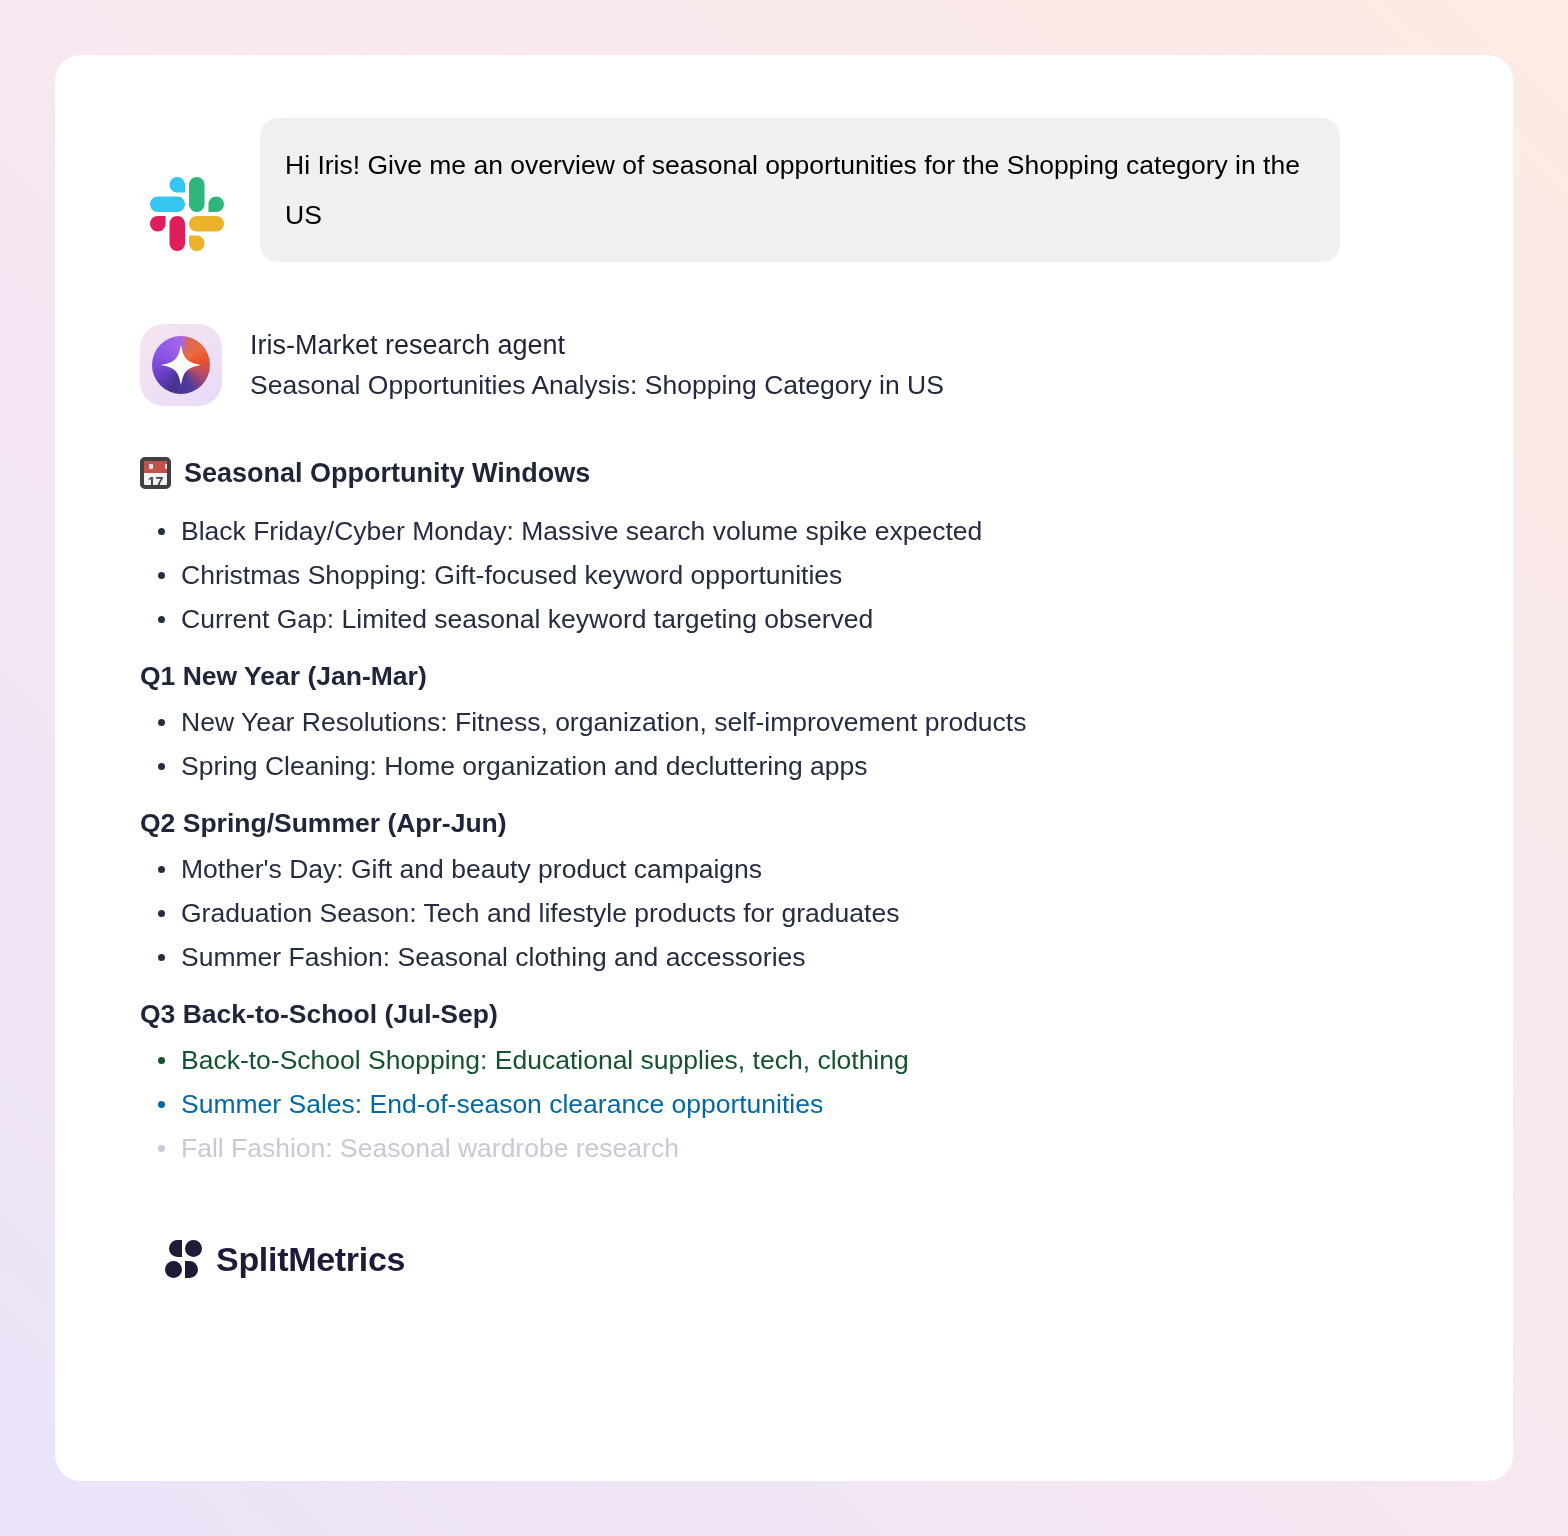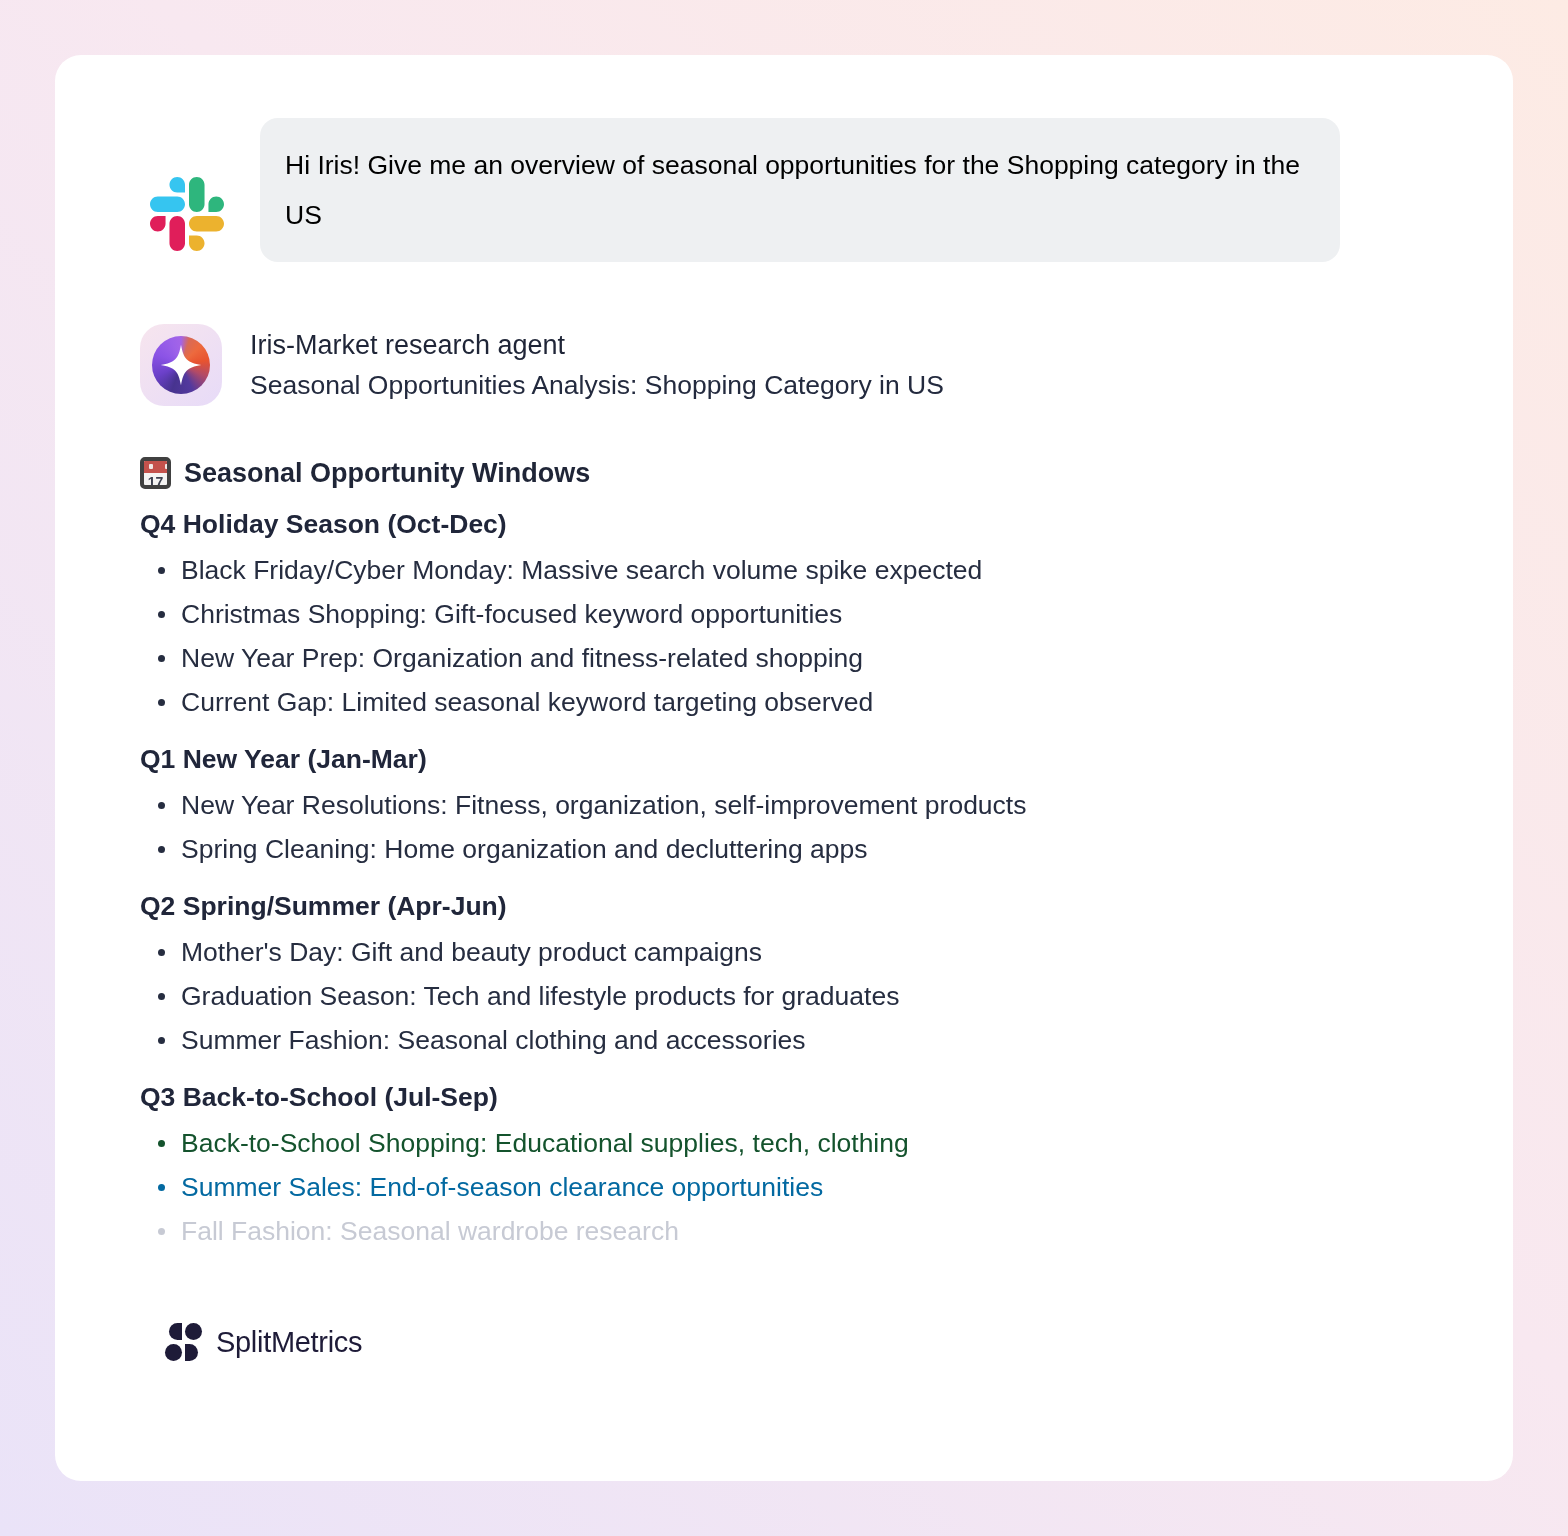--- a/index.html
+++ b/index.html
@@ -71,21 +71,21 @@
   .quarter.fade li:nth-child(3){color:#c7cad4;}
 
   
   .footer{margin-top:70px;display:flex;align-items:center;gap:14px;margin-left:25px;}
   .sm-mark{width:37px;height:39px;position:relative;flex:none;}
   .sm-mark span{position:absolute;background:#1e1b38;}
   .sm-tl{left:4px;top:0;width:13px;height:17px;border-radius:13px 0 0 13px;}
   .sm-tr{left:20px;top:0;width:17px;height:17px;border-radius:50%;}
   .sm-bl{left:0;top:21px;width:17px;height:17px;border-radius:50%;}
   .sm-br{left:20px;top:21px;width:13px;height:17px;border-radius:0 13px 13px 0;}
-  .sm-word{font-size:29px;font-weight:normal;color:#1e1b38;letter-spacing:-0.3px;}
+  .sm-word{font-size:34px;font-weight:bold;color:#1e1b38;letter-spacing:-0.3px;}
 </style>
 </head>
 <body>
 
 <div class="card">
 
   <div class="user-row">
     <svg class="slack-icon" viewBox="0 0 122.8 122.8">
       <path d="M25.8 77.6c0 7.1-5.8 12.9-12.9 12.9S0 84.7 0 77.6s5.8-12.9 12.9-12.9h12.9v12.9zm6.5 0c0-7.1 5.8-12.9 12.9-12.9s12.9 5.8 12.9 12.9v32.3c0 7.1-5.8 12.9-12.9 12.9s-12.9-5.8-12.9-12.9V77.6z" fill="#E01E5A"></path>
       <path d="M45.2 25.8c-7.1 0-12.9-5.8-12.9-12.9S38.1 0 45.2 0s12.9 5.8 12.9 12.9v12.9H45.2zm0 6.5c7.1 0 12.9 5.8 12.9 12.9s-5.8 12.9-12.9 12.9H12.9C5.8 58.1 0 52.3 0 45.2s5.8-12.9 12.9-12.9h32.3z" fill="#36C5F0"></path>
@@ -113,25 +113,23 @@
       <div class="cal-top">
           <i class="p1"></i>
           <i class="p2"></i>
         </div>
       <div class="cal-day">17</div>
     </div>
     <div class="section-title">Seasonal Opportunity Windows</div>
   </div>
 
   <section class="quarter">
-    <h3>Q4 Holiday Season (Oct-Dec)</h3>
     <ul>
       <li>Black Friday/Cyber Monday: Massive search volume spike expected</li>
       <li>Christmas Shopping: Gift-focused keyword opportunities</li>
-      <li>New Year Prep: Organization and fitness-related shopping</li>
       <li>Current Gap: Limited seasonal keyword targeting observed</li>
     </ul>
   </section>
 
   <section class="quarter">
     <h3>Q1 New Year (Jan-Mar)</h3>
     <ul>
       <li>New Year Resolutions: Fitness, organization, self-improvement products</li>
       <li>Spring Cleaning: Home organization and decluttering apps</li>
     </ul>

